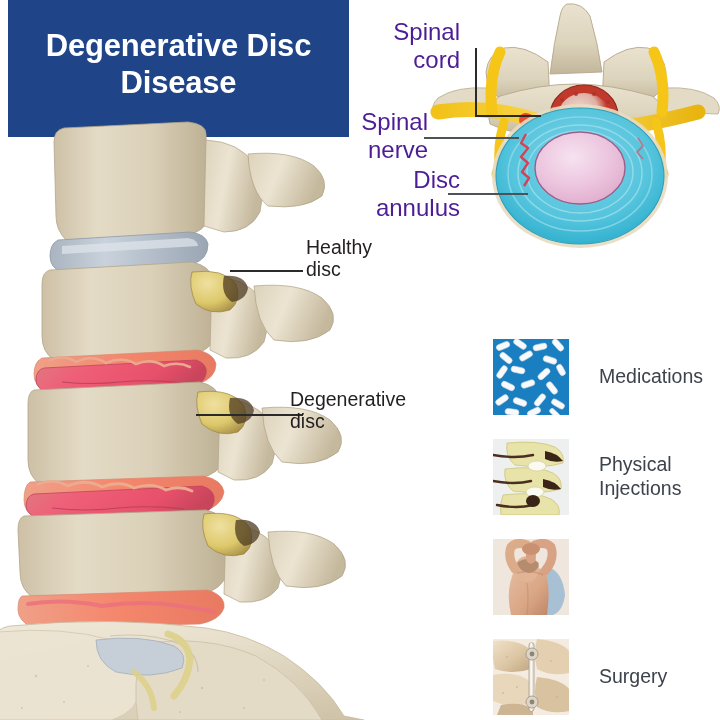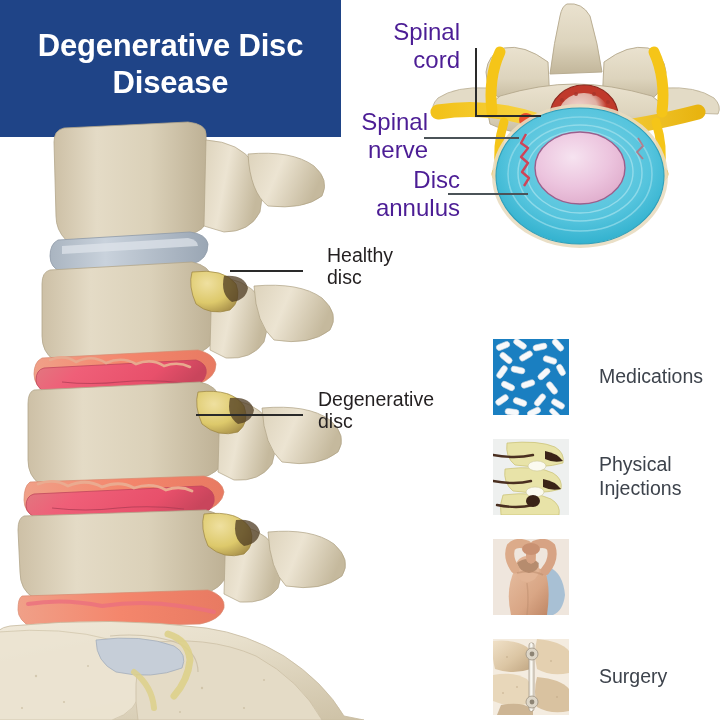--- a/index.html
+++ b/index.html
@@ -12,21 +12,21 @@
     width: 720px;
     height: 720px;
     background: #ffffff;
     overflow: hidden;
     font-family: "Liberation Sans", sans-serif;
   }
 
   
   .title-banner {
     position: absolute;
-    left: 0;
+    left: 8px;
     top: 0;
     width: 341px;
     height: 137px;
     background: #1f4487;
     box-sizing: border-box;
     display: flex;
     align-items: center;
     justify-content: flex-start;
   }
   .title-text {
@@ -50,22 +50,22 @@
   .spine-svg { display: block; width: 100%; height: 100%; }
 
   
   .leader-label {
     position: absolute;
     color: #231f20;
     font-size: 19.5px;
     line-height: 1.15;
     white-space: pre-line;
   }
-  #label-healthy-disc { left: 306px; top: 244px; margin-left: 21px; }
-  #label-degenerative-disc { left: 318px; top: 388px; }
+  #label-healthy-disc { left: 306px; top: 236px; }
+  #label-degenerative-disc { left: 290px; top: 388px; }
 
   .leader-line {
     position: absolute;
     background: #2a2a2a;
     height: 1.6px;
   }
   #leader-healthy { left: 230px; top: 270px; width: 73px; }
   #leader-degenerative { left: 196px; top: 414px; width: 107px; }
 
   

